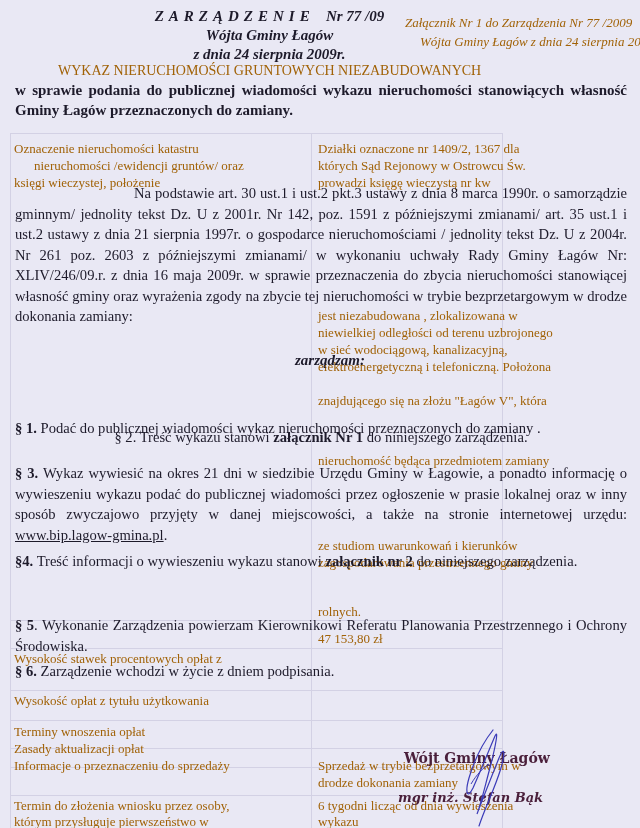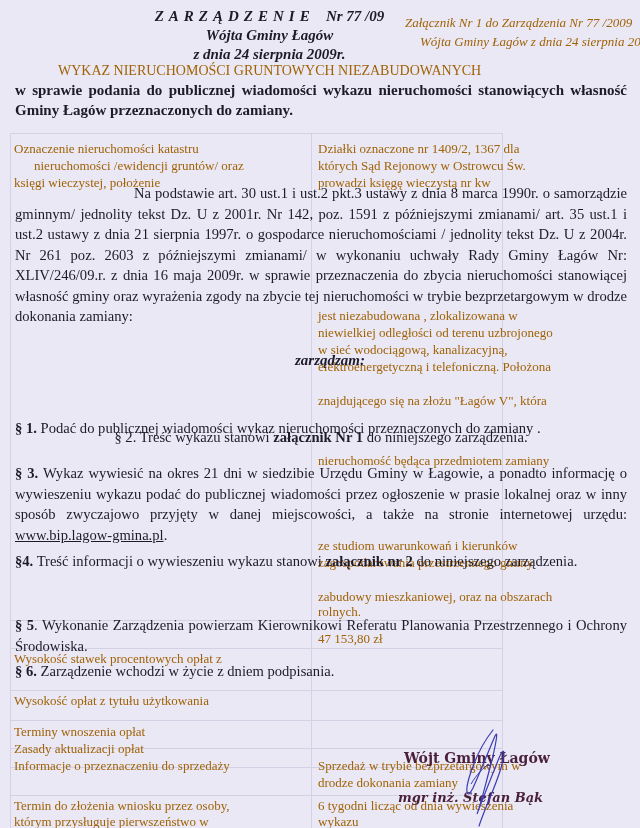--- a/index.html
+++ b/index.html
@@ -78,21 +78,20 @@
     <span class="g" style="left:318px;top:157px;">których Sąd Rejonowy w Ostrowcu Św.</span>
     <span class="g" style="left:318px;top:174px;">prowadzi księgę wieczystą nr kw</span>
     <span class="g" style="left:318px;top:307px;">jest niezabudowana , zlokalizowana w</span>
     <span class="g" style="left:318px;top:324px;">niewielkiej odległości od terenu uzbrojonego</span>
     <span class="g" style="left:318px;top:341px;">w sieć wodociągową, kanalizacyjną,</span>
     <span class="g" style="left:318px;top:358px;">elektroenergetyczną i telefoniczną. Położona</span>
     <span class="g" style="left:318px;top:392px;">znajdującego się na złożu "Łagów V", która</span>
     <span class="g" style="left:318px;top:452px;">nieruchomość będąca przedmiotem zamiany</span>
     <span class="g" style="left:318px;top:537px;">ze studiom uwarunkowań i kierunków</span>
     <span class="g" style="left:318px;top:554px;">zagospodarowania przestrzennego gminy</span>
-    <span class="g" style="left:318px;top:588px;">zabudowy mieszkaniowej, oraz na obszarach</span>
     <span class="g" style="left:318px;top:603px;">rolnych.</span>
     <span class="g" style="left:318px;top:630px;">47 153,80 zł</span>
     <span class="g" style="left:318px;top:757px;">Sprzedaż w trybie bezprzetargowym w</span>
     <span class="g" style="left:318px;top:774px;">drodze dokonania zamiany</span>
     <span class="g" style="left:318px;top:797px;">6 tygodni licząc od dnia wywieszenia</span>
     <span class="g" style="left:318px;top:813px;">wykazu</span>
   </div>
 
   <div class="content">
 

